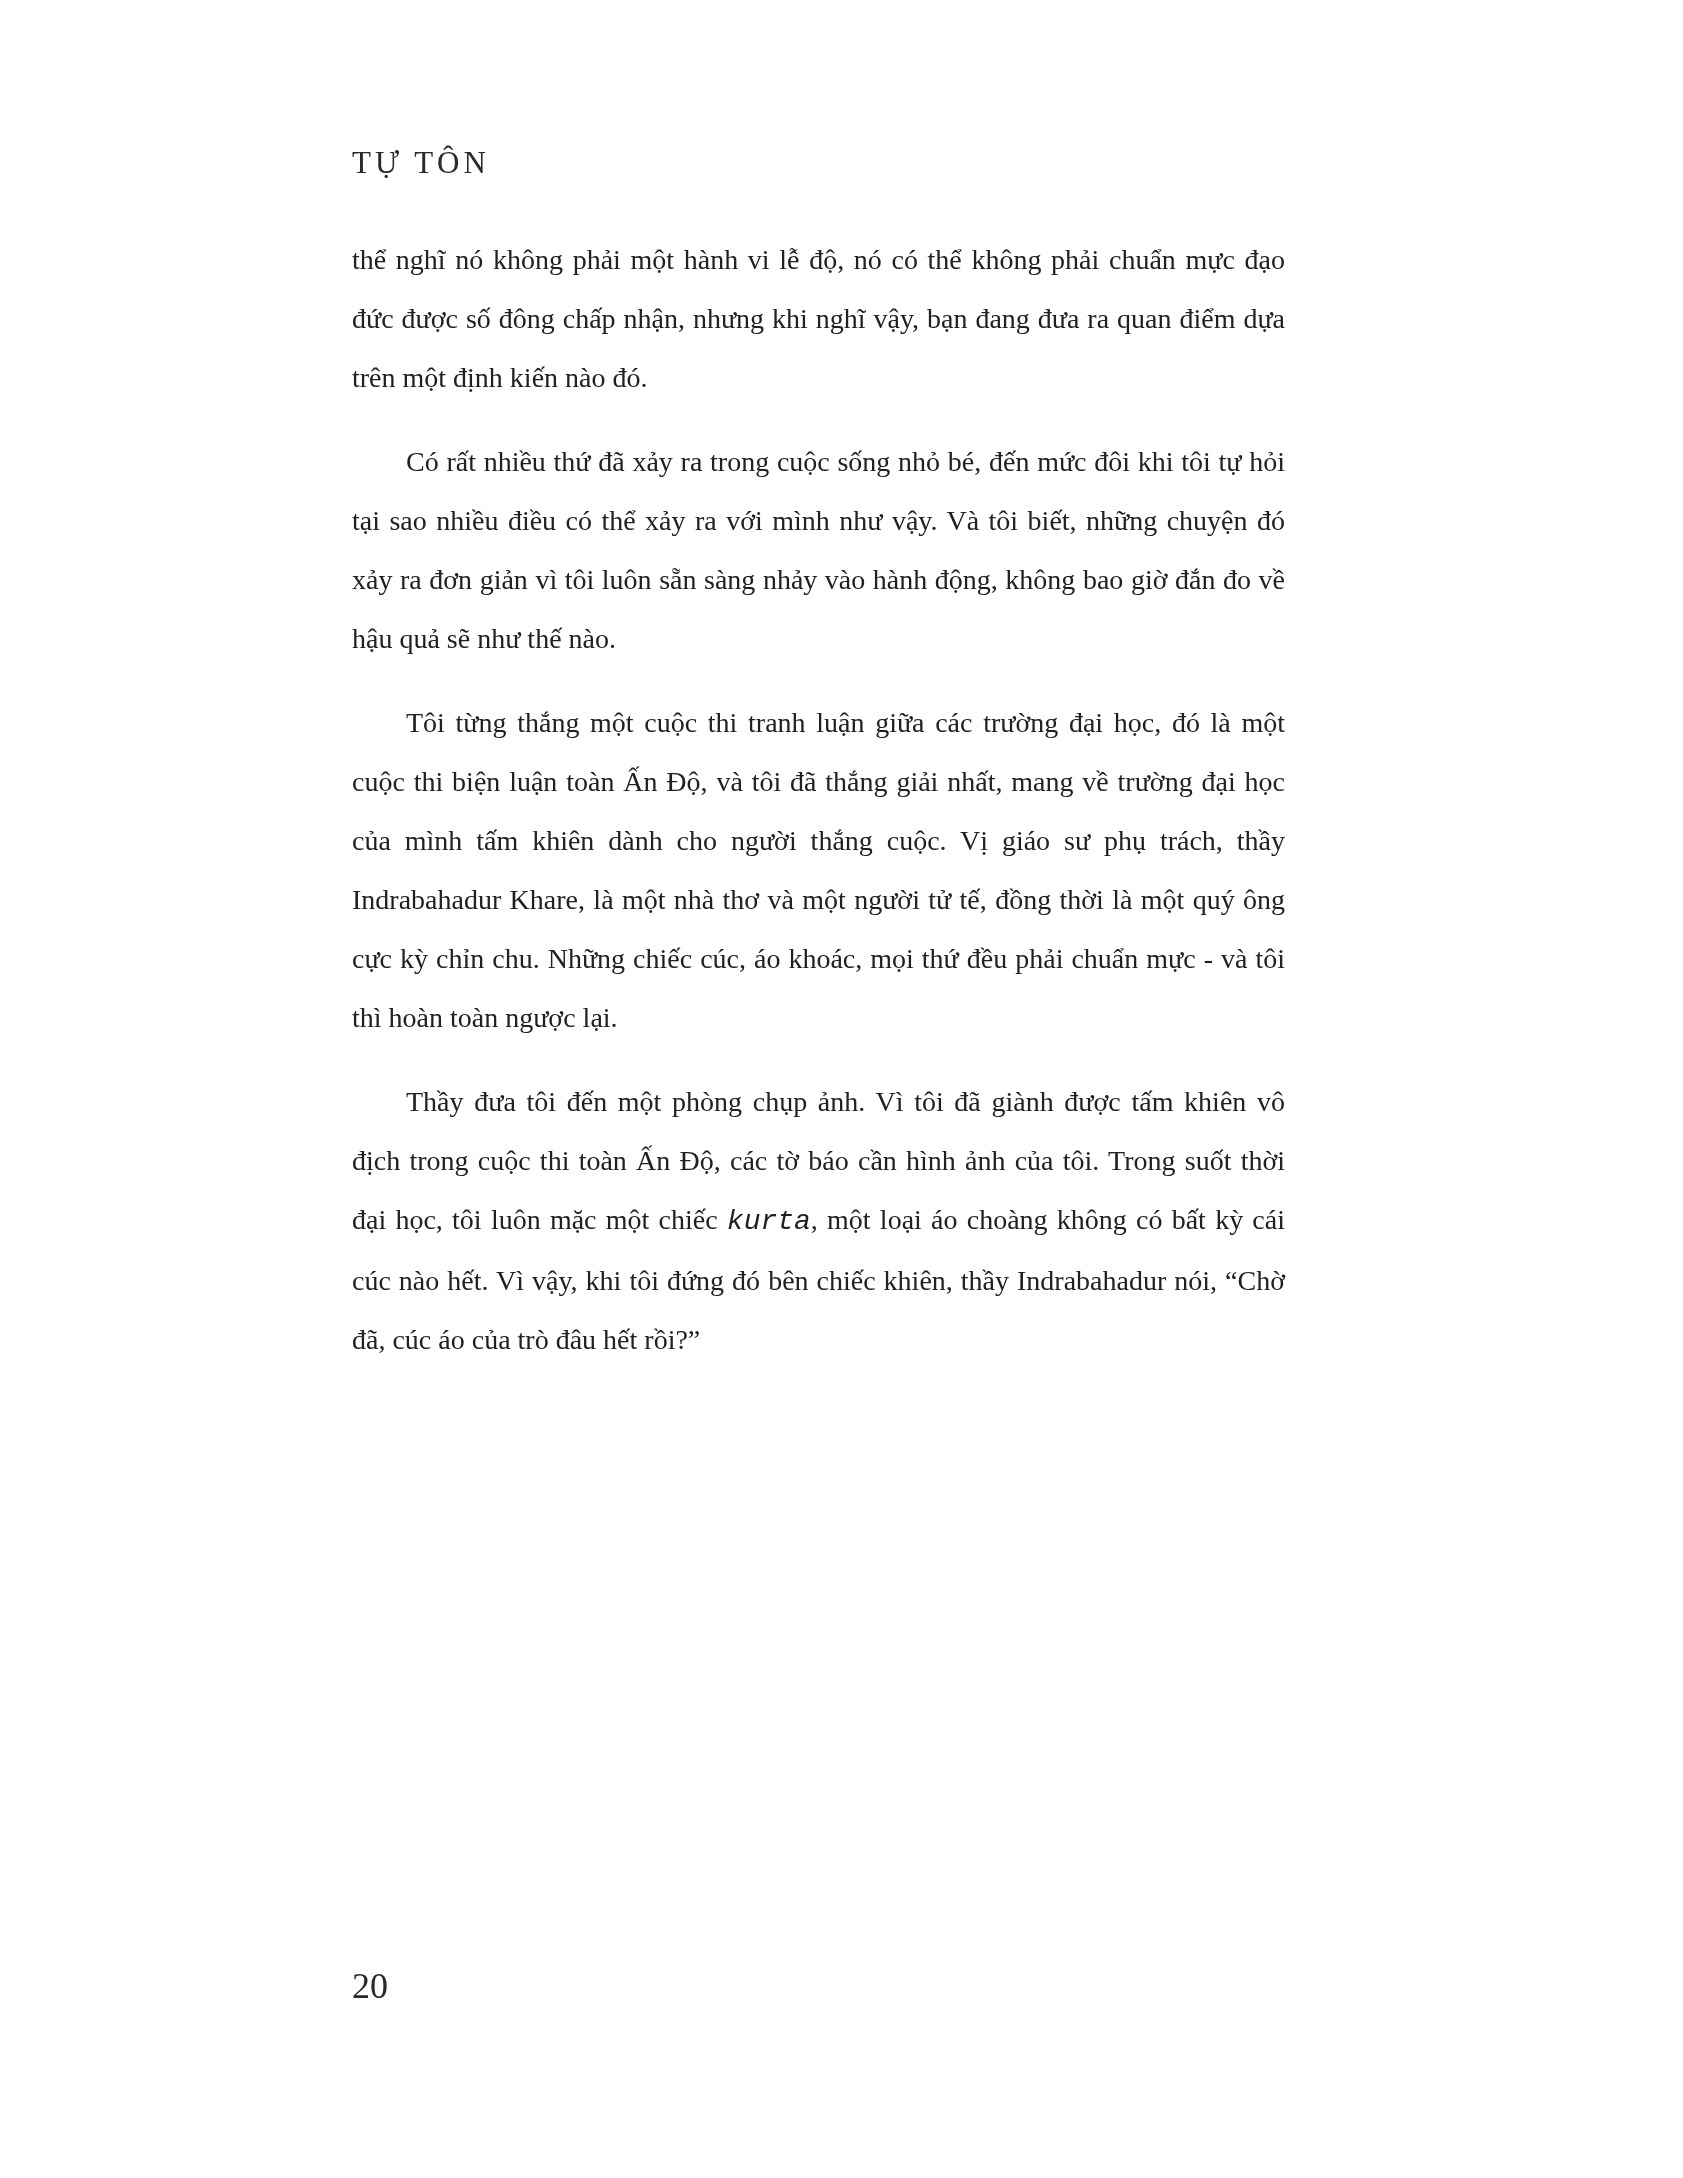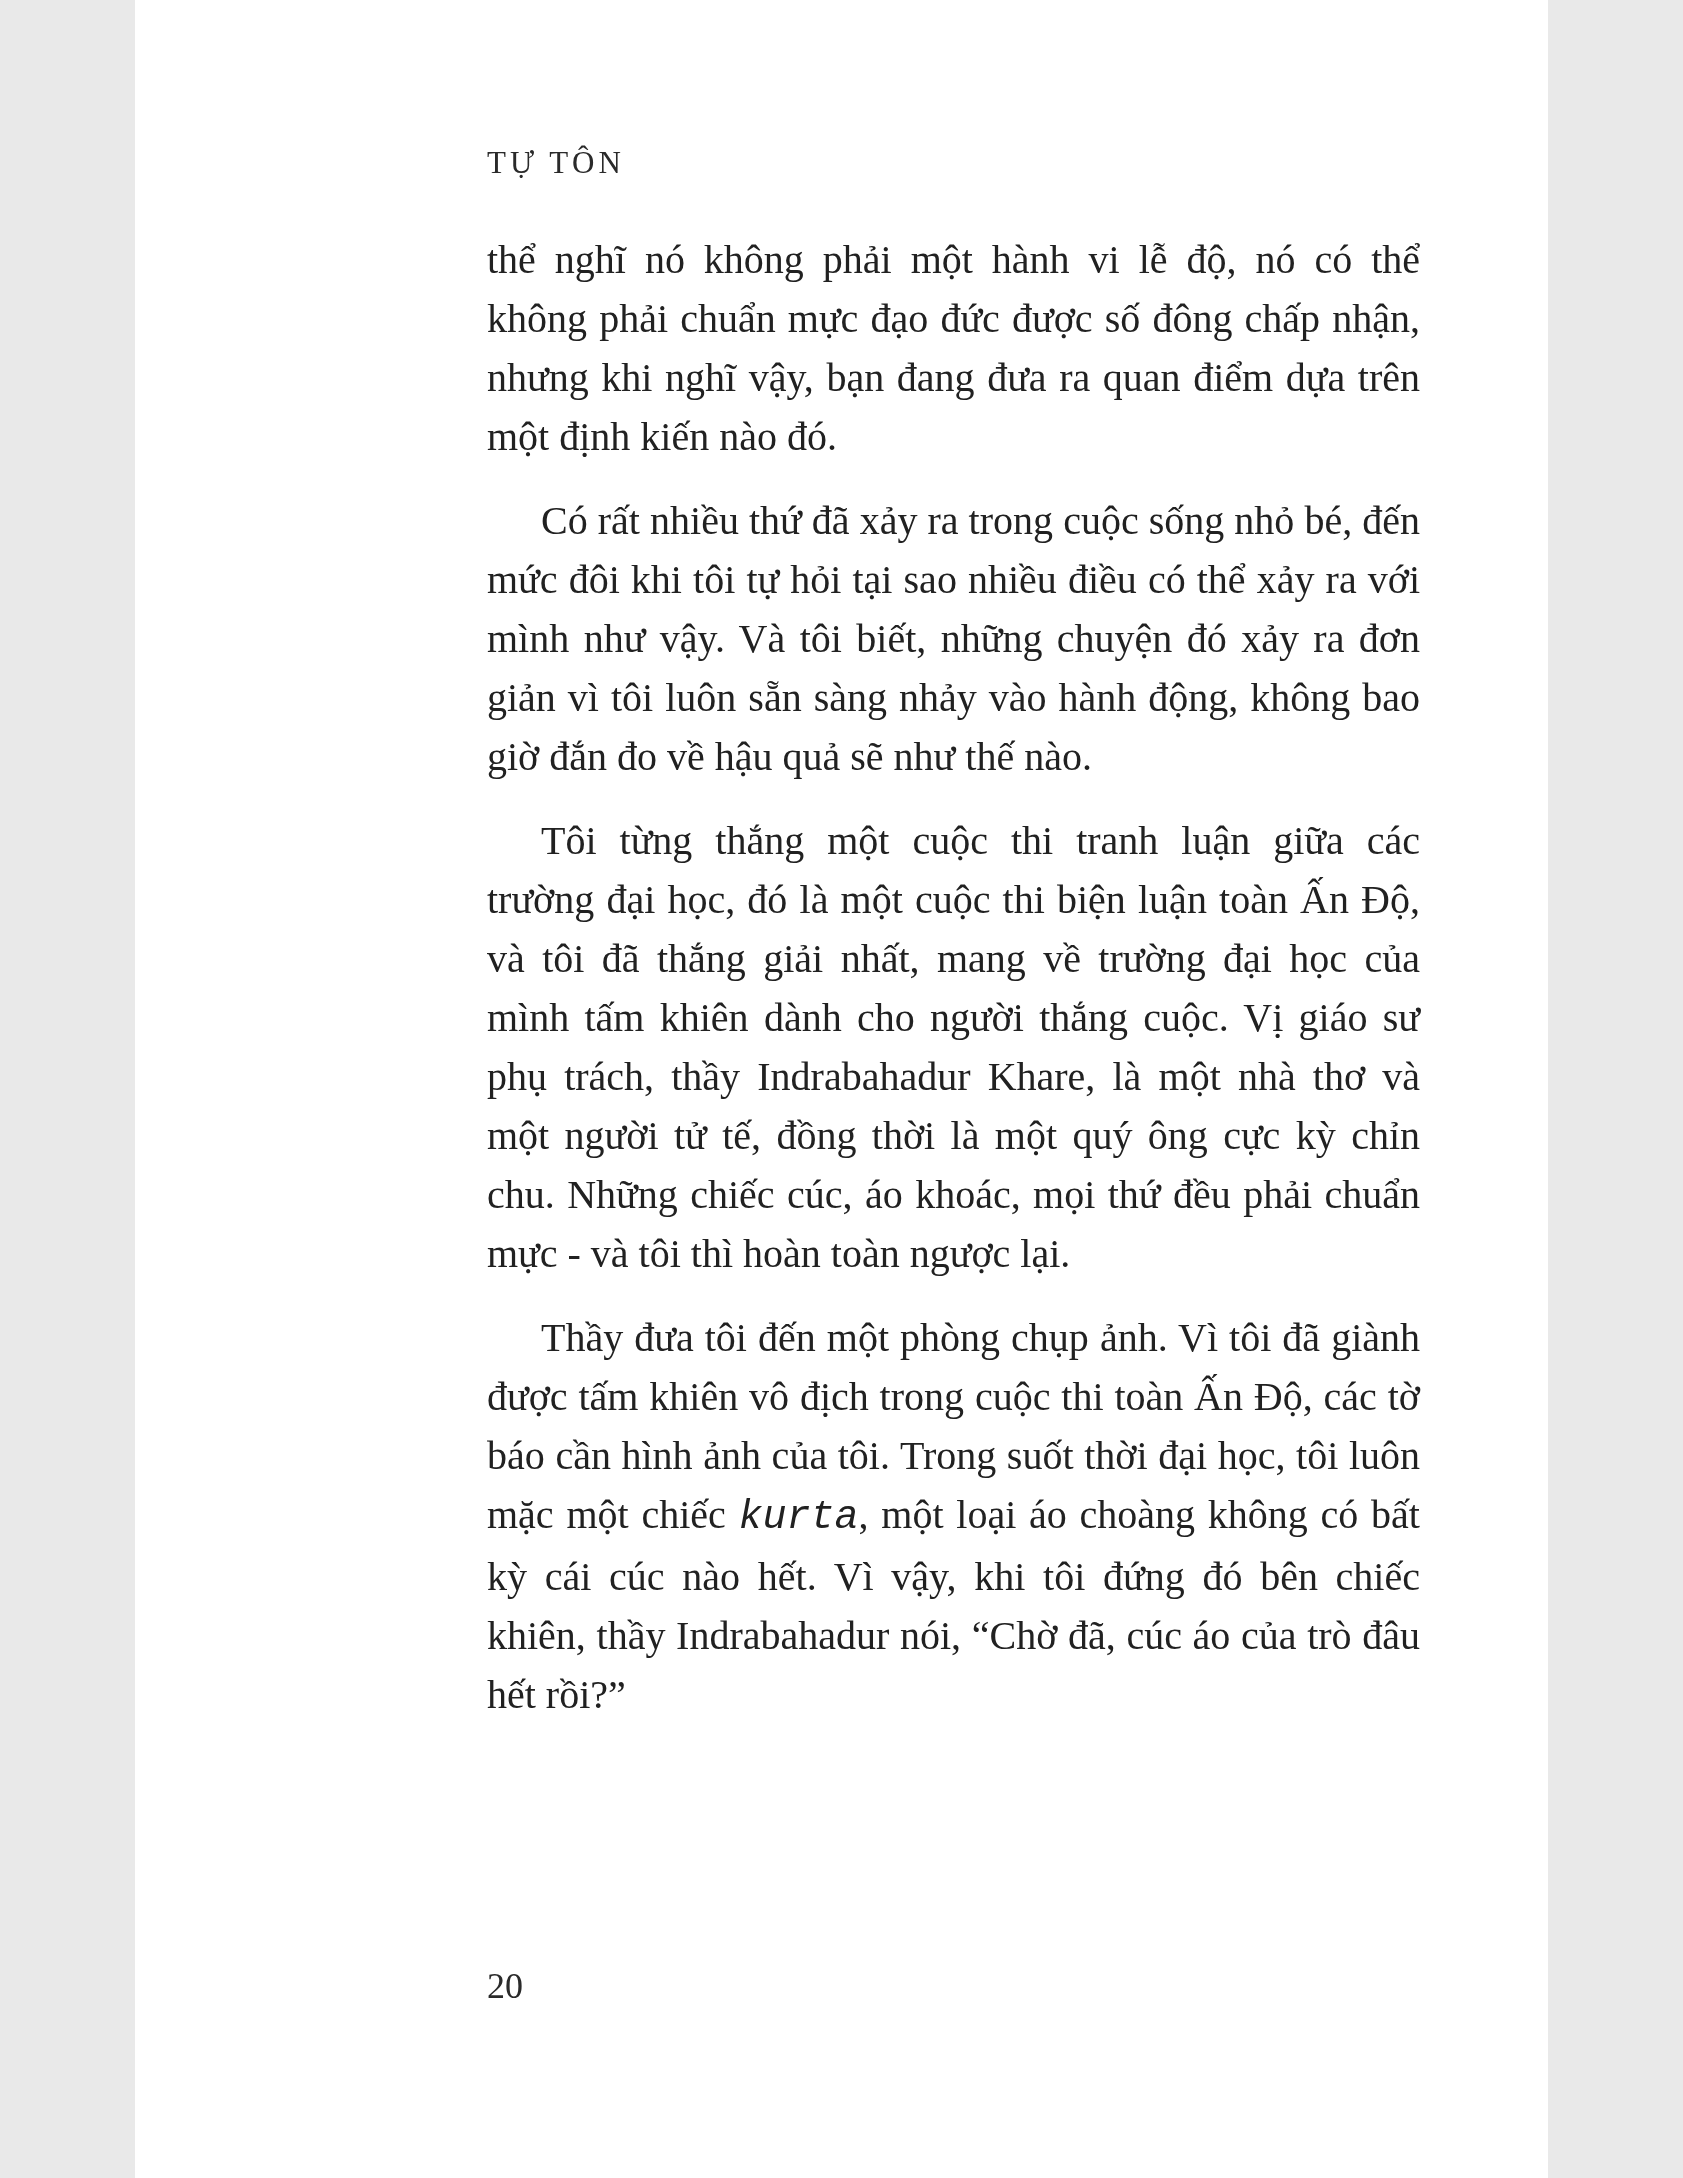--- a/index.html
+++ b/index.html
@@ -2,42 +2,42 @@
 <html lang="vi"><head>
 <meta charset="utf-8">
 <style>
   html, body {
     margin: 0;
     padding: 0;
     background: #e9e9e9;
   }
   .page {
     position: relative;
-    width: 1413px;
+    width: 1683px;
     height: 2178px;
     margin: 0 auto;
     background: #ffffff;
     font-family: "Liberation Serif", "DejaVu Serif", serif;
     color: #212121;
     overflow: hidden;
   }
   .running-head {
     position: absolute;
     left: 352px;
     top: 145px;
     font-size: 31px;
     letter-spacing: 4px;
     color: #2a2a2a;
   }
   .body-text {
     position: absolute;
     left: 352px;
     top: 230px;
     width: 933px;
-    font-size: 40px;
+    font-size: 28px;
     line-height: 59px;
     text-align: justify;
     text-justify: inter-word;
   }
   .body-text p {
     margin: 0 0 25px 0;
     padding: 0;
   }
   .body-text p.indent {
     text-indent: 54px;

